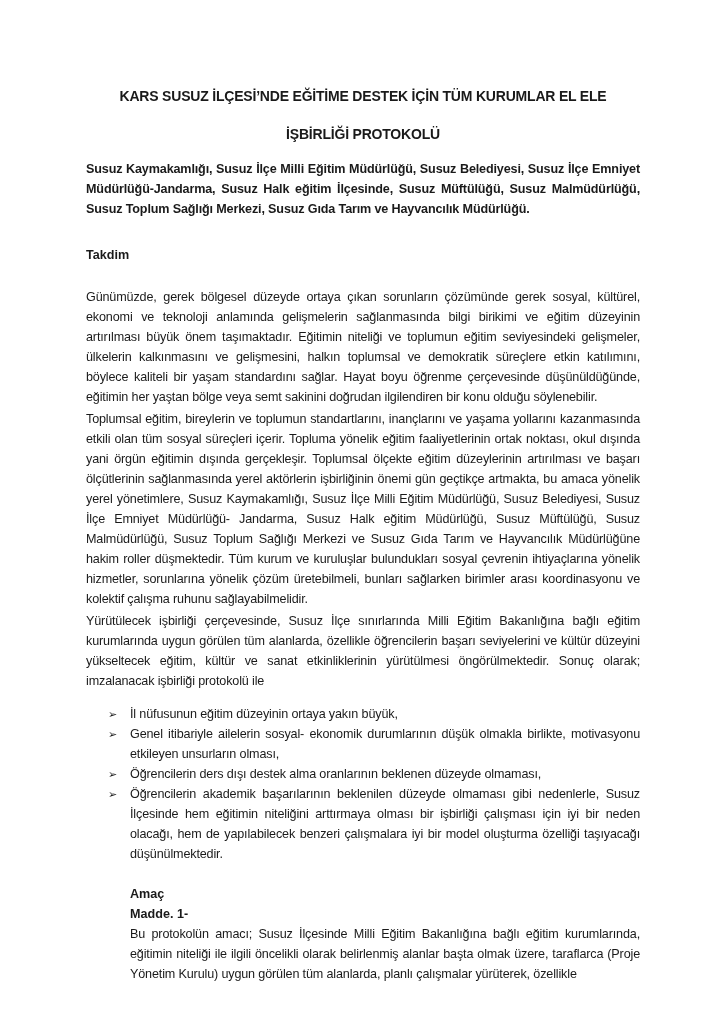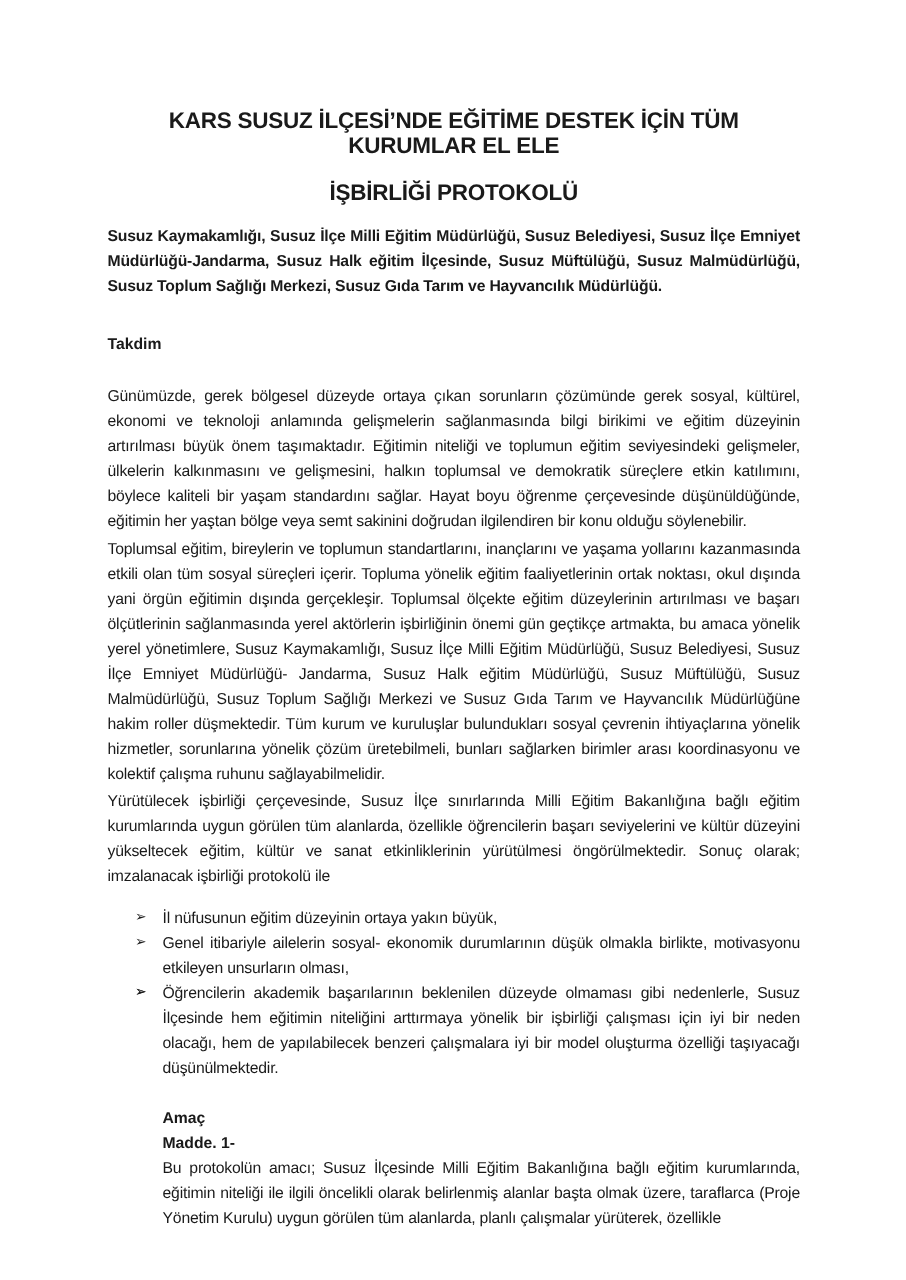--- a/index.html
+++ b/index.html
@@ -19,21 +19,21 @@
       position: absolute;
       left: 86px;
       top: 86px;
       width: 554px;
       font-size: 12.6px;
       line-height: 20px;
     }
     .title {
       text-align: center;
       font-weight: bold;
-      font-size: 18px;
+      font-size: 14px;
       margin: 0;
       letter-spacing: -0.2px;
     }
     .title.t1 { margin-top: 0; }
     .title.t2 { margin-top: 18px; }
     .parties {
       margin-top: 15px;
       font-weight: bold;
       text-align: justify;
       letter-spacing: -0.15px;
@@ -96,24 +96,25 @@
     <li>
       <span class="bullet">➢</span>
       <span>İl nüfusunun eğitim düzeyinin ortaya yakın büyük,</span>
     </li>
     <li>
       <span class="bullet">➢</span>
       <span>Genel itibariyle ailelerin sosyal- ekonomik durumlarının düşük olmakla birlikte, motivasyonu etkileyen unsurların olması,</span>
     </li>
     <li>
       <span class="bullet">➢</span>
+      <span>Öğrencilerin ders dışı destek alma oranlarının beklenen düzeyde olmaması,</span>
     </li>
     <li>
       <span class="bullet">➢</span>
-      <span>Öğrencilerin akademik başarılarının beklenilen düzeyde olmaması gibi nedenlerle, Susuz İlçesinde hem eğitimin niteliğini arttırmaya yönelik bir işbirliği çalışması için iyi bir neden olacağı, hem de yapılabilecek benzeri çalışmalara iyi bir model oluşturma özelliği taşıyacağı düşünülmektedir.</span>
+      <span>Öğrencilerin akademik başarılarının beklenilen düzeyde olmaması gibi nedenlerle, Susuz İlçesinde hem eğitimin niteliğini arttırmaya olması bir işbirliği çalışması için iyi bir neden olacağı, hem de yapılabilecek benzeri çalışmalara iyi bir model oluşturma özelliği taşıyacağı düşünülmektedir.</span>
     </li>
   </ul>
 
   <div class="article">
     <div class="heading">Amaç</div>
     <div class="heading">Madde. 1-</div>
     <p class="body">Bu protokolün amacı; Susuz İlçesinde Milli Eğitim Bakanlığına bağlı eğitim kurumlarında, eğitimin niteliği ile ilgili öncelikli olarak belirlenmiş alanlar başta olmak üzere, taraflarca (Proje Yönetim Kurulu) uygun görülen tüm alanlarda, planlı çalışmalar yürüterek, özellikle</p>
   </div>
 </div>
 

